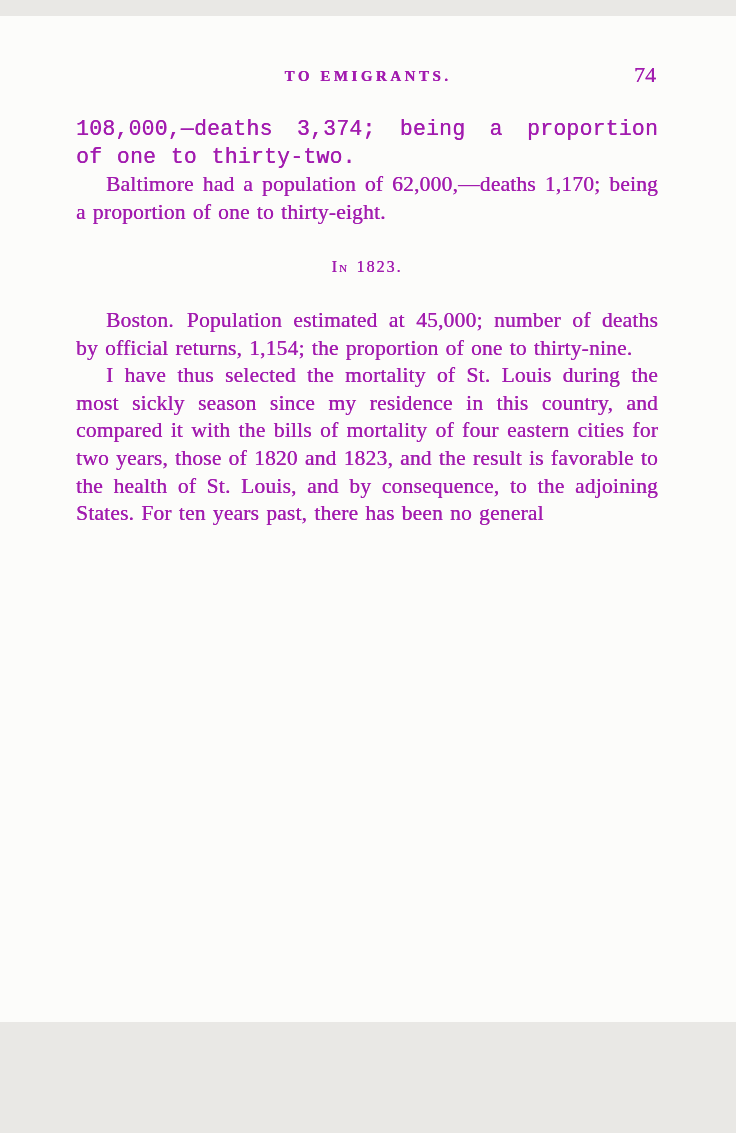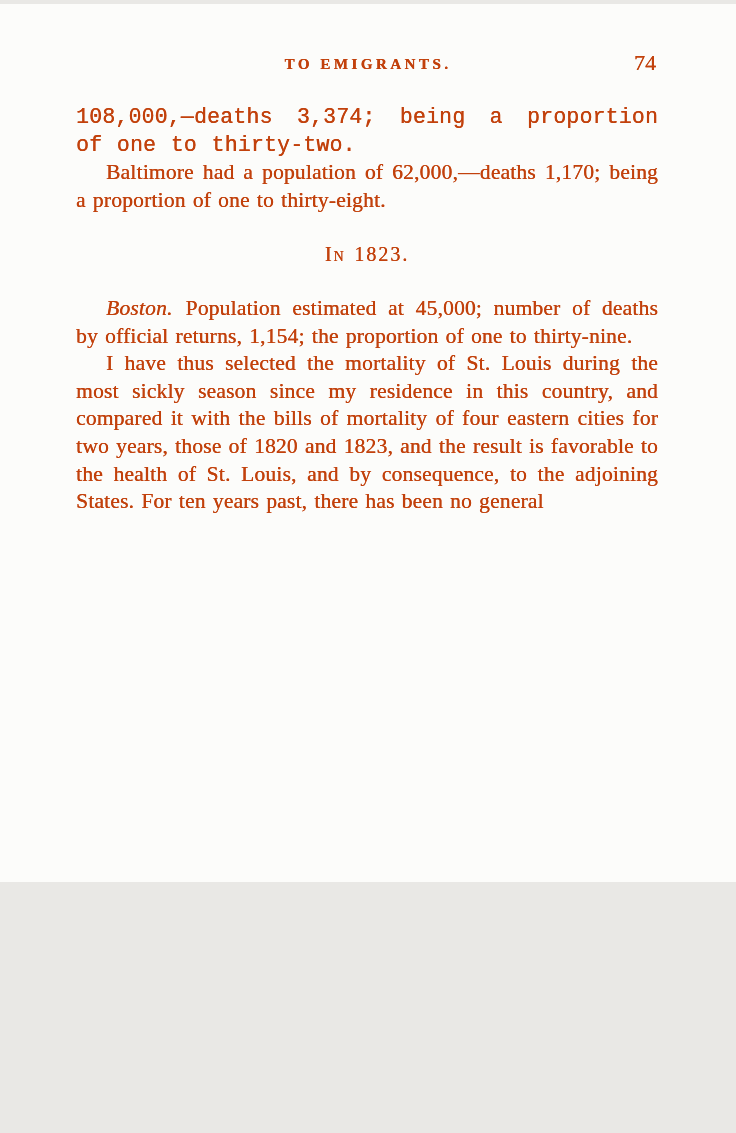--- a/index.html
+++ b/index.html
@@ -3,24 +3,24 @@
 <meta charset="utf-8">
 <style>
   html, body {
     margin: 0;
     padding: 0;
     background: #e9e8e5;
   }
   .page {
     position: relative;
     width: 736px;
-    height: 878px;
-    margin: 4px auto;
+    height: 1006px;
+    margin: 16px auto;
     background: #fcfcfa;
-    color: #c2410c;
+    color: #a21caf;
     font-family: "Liberation Serif", serif;
     box-sizing: border-box;
     overflow: hidden;
   }
   .page-header {
     position: absolute;
     top: 52px;
     left: 78px;
     right: 78px;
     height: 26px;
@@ -59,27 +59,26 @@
     text-indent: 30px;
   }
   .page-body p.noindent {
     text-indent: 0;
     font-family: Liberation Mono, monospace;
   }
   .section-heading {
     margin: 27px 0 26px;
     text-align: center;
     text-indent: 0;
-    font-size: 20px;
+    font-size: 16px;
     font-weight: normal;
     font-variant: small-caps;
     letter-spacing: 2px;
   }
   .entry .lead {
-    font-style: italic;
     padding-right: 13px;
   }
 </style>
 </head>
 <body>
 
 <div class="page">
 
   <div class="page-header">
     <span class="running-title">TO EMIGRANTS.</span>

